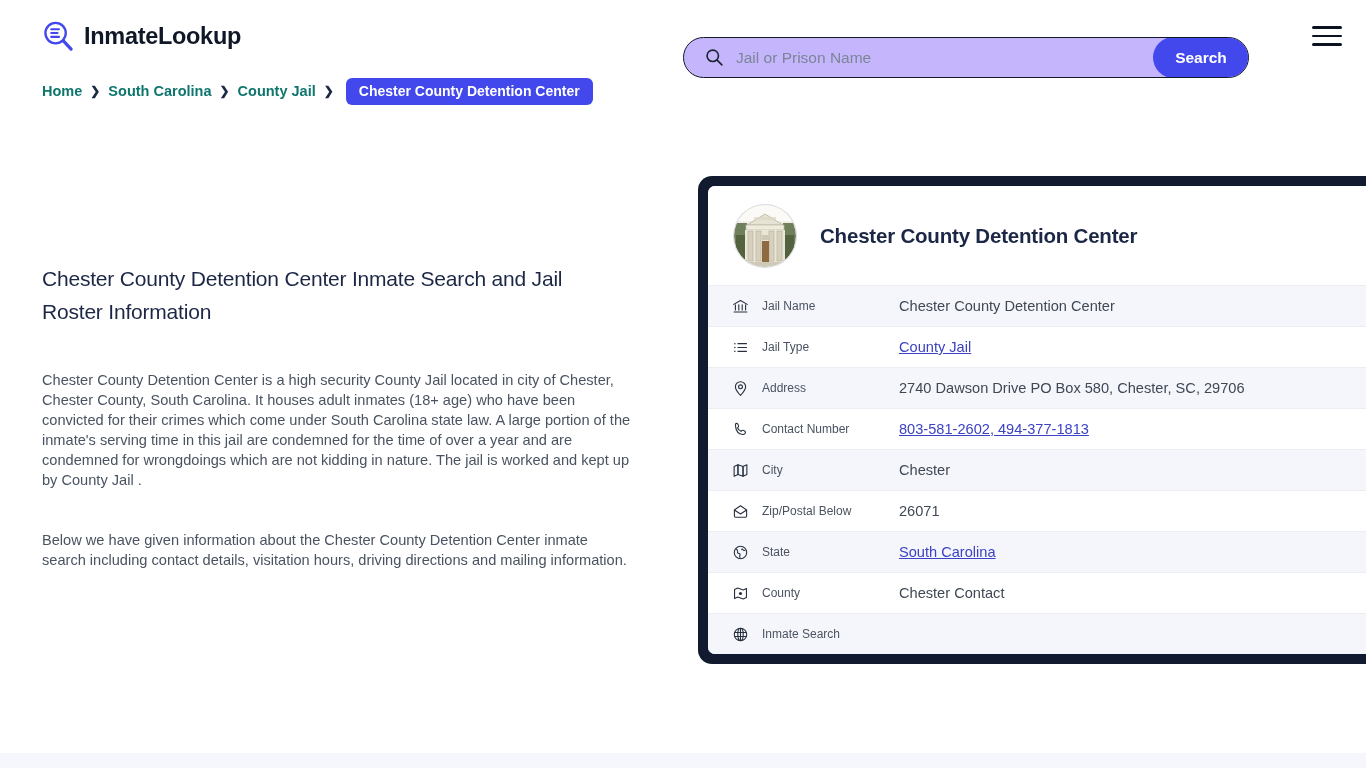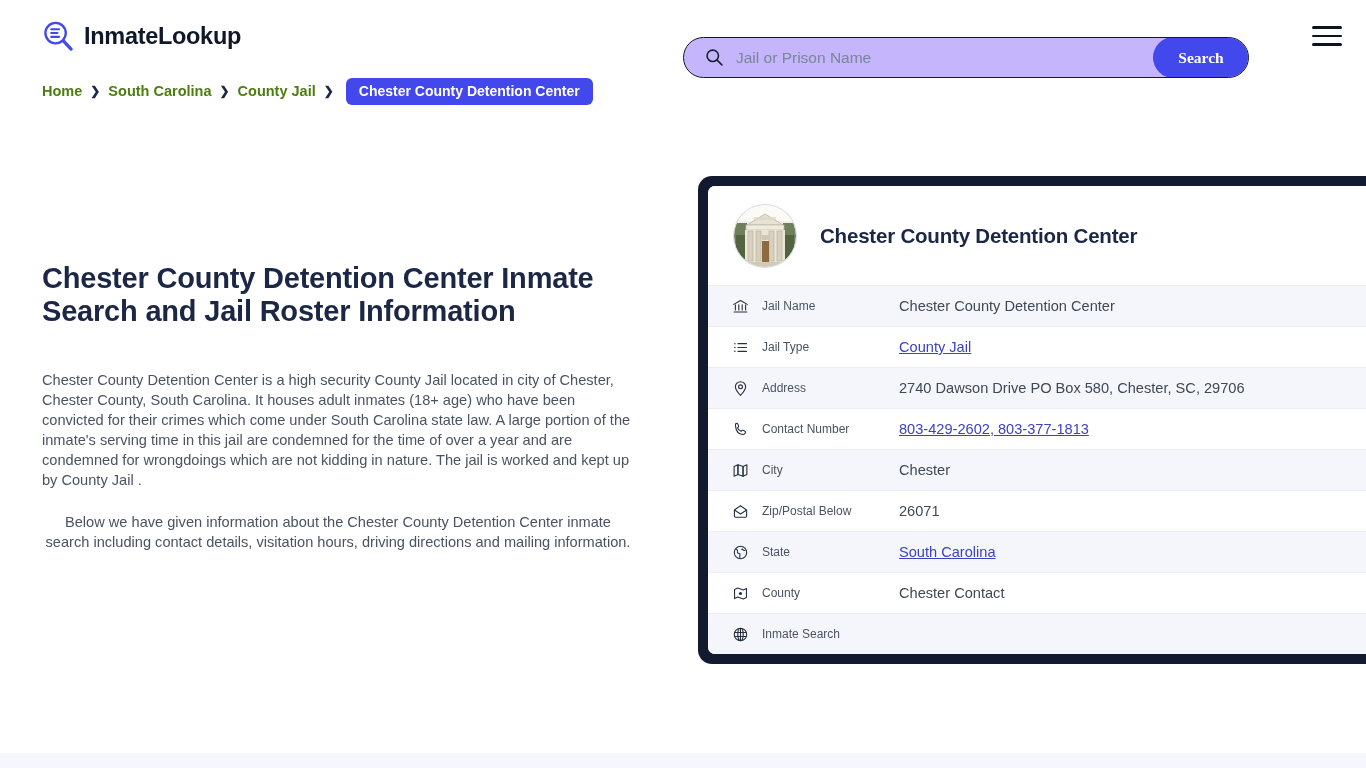--- a/index.html
+++ b/index.html
@@ -77,21 +77,21 @@
     padding: 0 10px 0 12px;
     background: transparent;
   }
   .search-input::placeholder { color: #7b8696; }
   .search-btn {
     flex: none;
     width: 96px;
     border: none;
     background: #4248ec;
     color: #ffffff;
-    font-family: Liberation Serif, serif;
+    font-family: Liberation Sans, sans-serif;
     font-size: 15.5px;
     font-weight: 700;
     cursor: pointer;
     border-radius: 21px;
     margin: -1px;
   }
 
   .hamburger {
     position: absolute;
     right: 22px;
@@ -115,21 +115,21 @@
   
   .breadcrumb {
     display: flex;
     align-items: center;
     gap: 8px;
     padding: 4px 0 0 42px;
     height: 34px;
     font-size: 14.5px;
   }
   .crumb {
-    color: #4d7c0f;
+    color: #0f766e;
     font-weight: 600;
     text-decoration: none;
     cursor: pointer;
     white-space: nowrap;
   }
   .crumb-sep {
     color: #1d2942;
     font-size: 12px;
     font-weight: 800;
     line-height: 1;
@@ -147,35 +147,35 @@
   }
 
   
   .left-col {
     position: absolute;
     left: 42px;
     top: 262px;
     width: 600px;
   }
   .page-title {
-    font-size: 29px;
+    font-size: 21px;
     line-height: 33px;
-    font-weight: 700;
+    font-weight: 400;
     color: #1c2746;
     letter-spacing: -0.2px;
     max-width: 580px;
   }
   .body-copy {
     margin-top: 42px;
     font-size: 14.6px;
     line-height: 20px;
     color: #4a5361;
     max-width: 592px;
   }
-  .body-copy + .body-copy { margin-top: 22px; text-align: center; }
+  .body-copy + .body-copy { margin-top: 40px; }
 
   
   .info-card {
     position: absolute;
     left: 698px;
     top: 176px;
     width: 720px;
     background: #111a2e;
     border-radius: 14px;
     padding: 10px;
@@ -380,21 +380,21 @@
       <span class="row-value">2740 Dawson Drive PO Box 580, Chester, SC, 29706</span>
     </div>
 
     <div class="info-row plain">
       <span class="row-icon">
         <svg viewBox="0 0 20 20" width="17" height="17" fill="none" stroke="currentColor" stroke-width="1.3" stroke-linecap="round" stroke-linejoin="round">
           <path d="M5.5 2.8c1 0 1.4.6 1.7 1.5l.5 1.5c.2.6 0 1-.4 1.4l-.9.8c.9 1.9 2.3 3.3 4.2 4.2l.8-.9c.4-.4.8-.6 1.4-.4l1.5.5c.9.3 1.5.7 1.5 1.7 0 1.7-1.4 3-3.1 2.8C8 15.3 4.7 12 4.2 6.3 4 4.3 3.9 2.8 5.5 2.8z"></path>
         </svg>
       </span>
       <span class="row-label">Contact Number</span>
-      <a class="row-value link">803-429-2602, 803-377-1813</a>
+      <a class="row-value link">803-581-2602, 494-377-1813</a>
     </div>
 
     <div class="info-row alt">
       <span class="row-icon">
         <svg viewBox="0 0 20 20" width="17" height="17" fill="none" stroke="currentColor" stroke-width="1.3" stroke-linejoin="round">
           <path d="M2.5 5.2 7 3.2v11.6l-4.5 2z"></path>
             <path d="M7 3.2l6 2v11.6l-6-2z"></path>
             <path d="M13 5.2l4.5-2v11.6l-4.5 2z"></path>
         </svg>
       </span>

